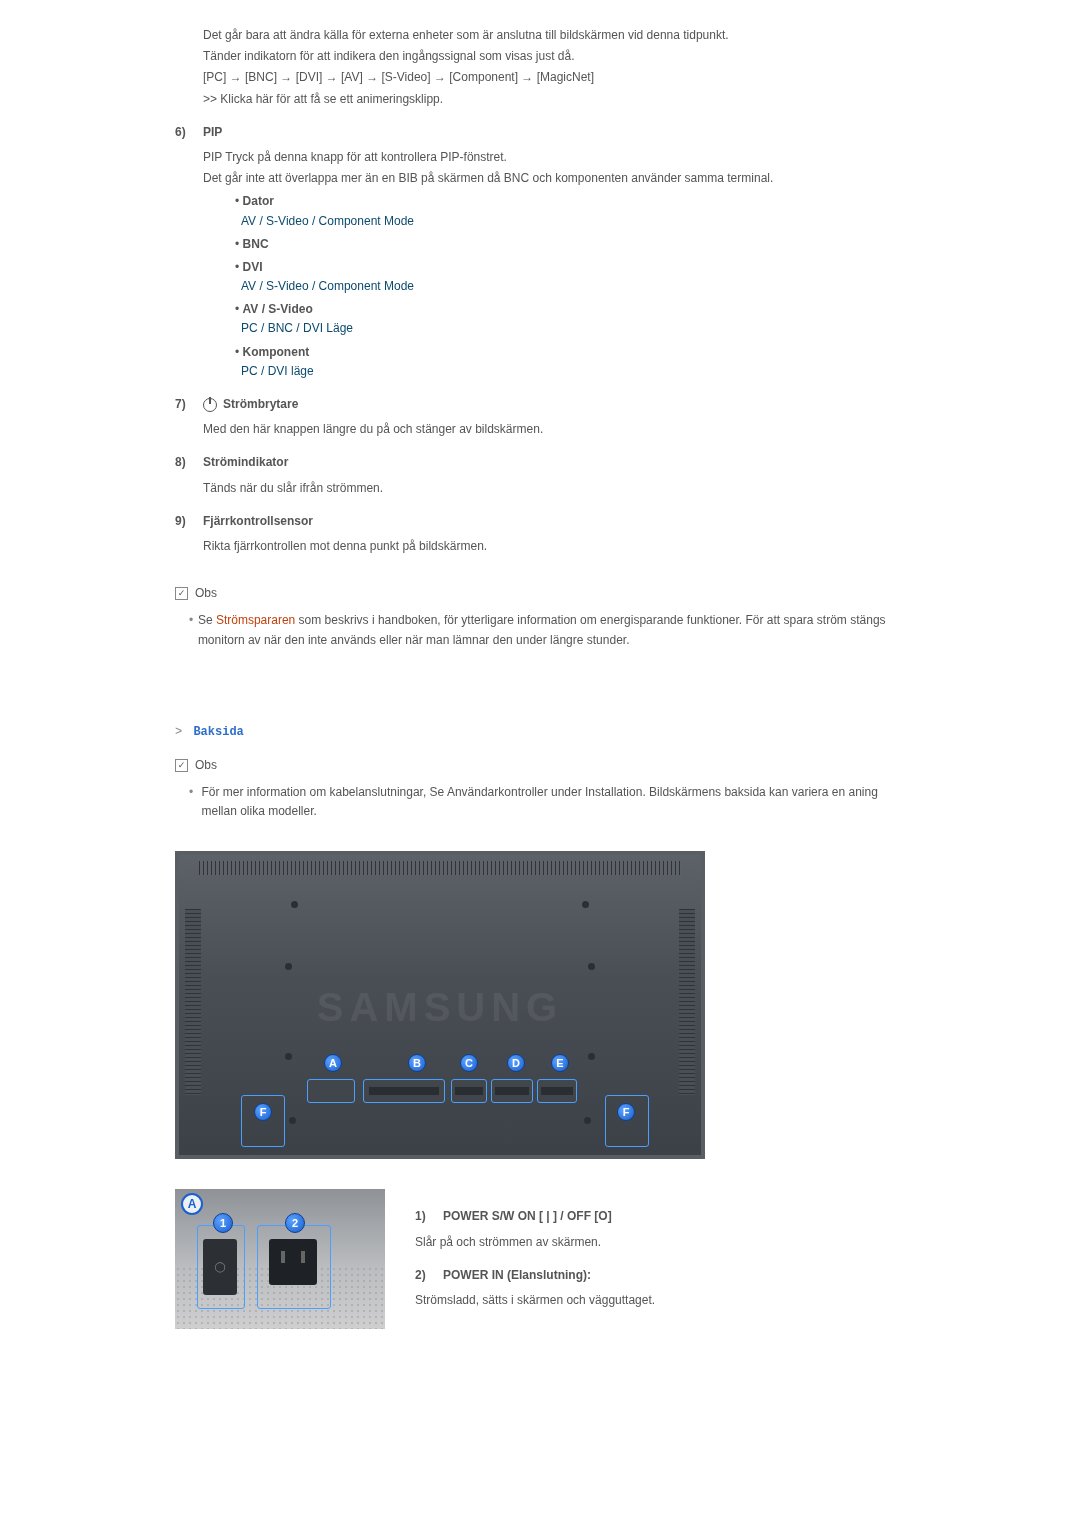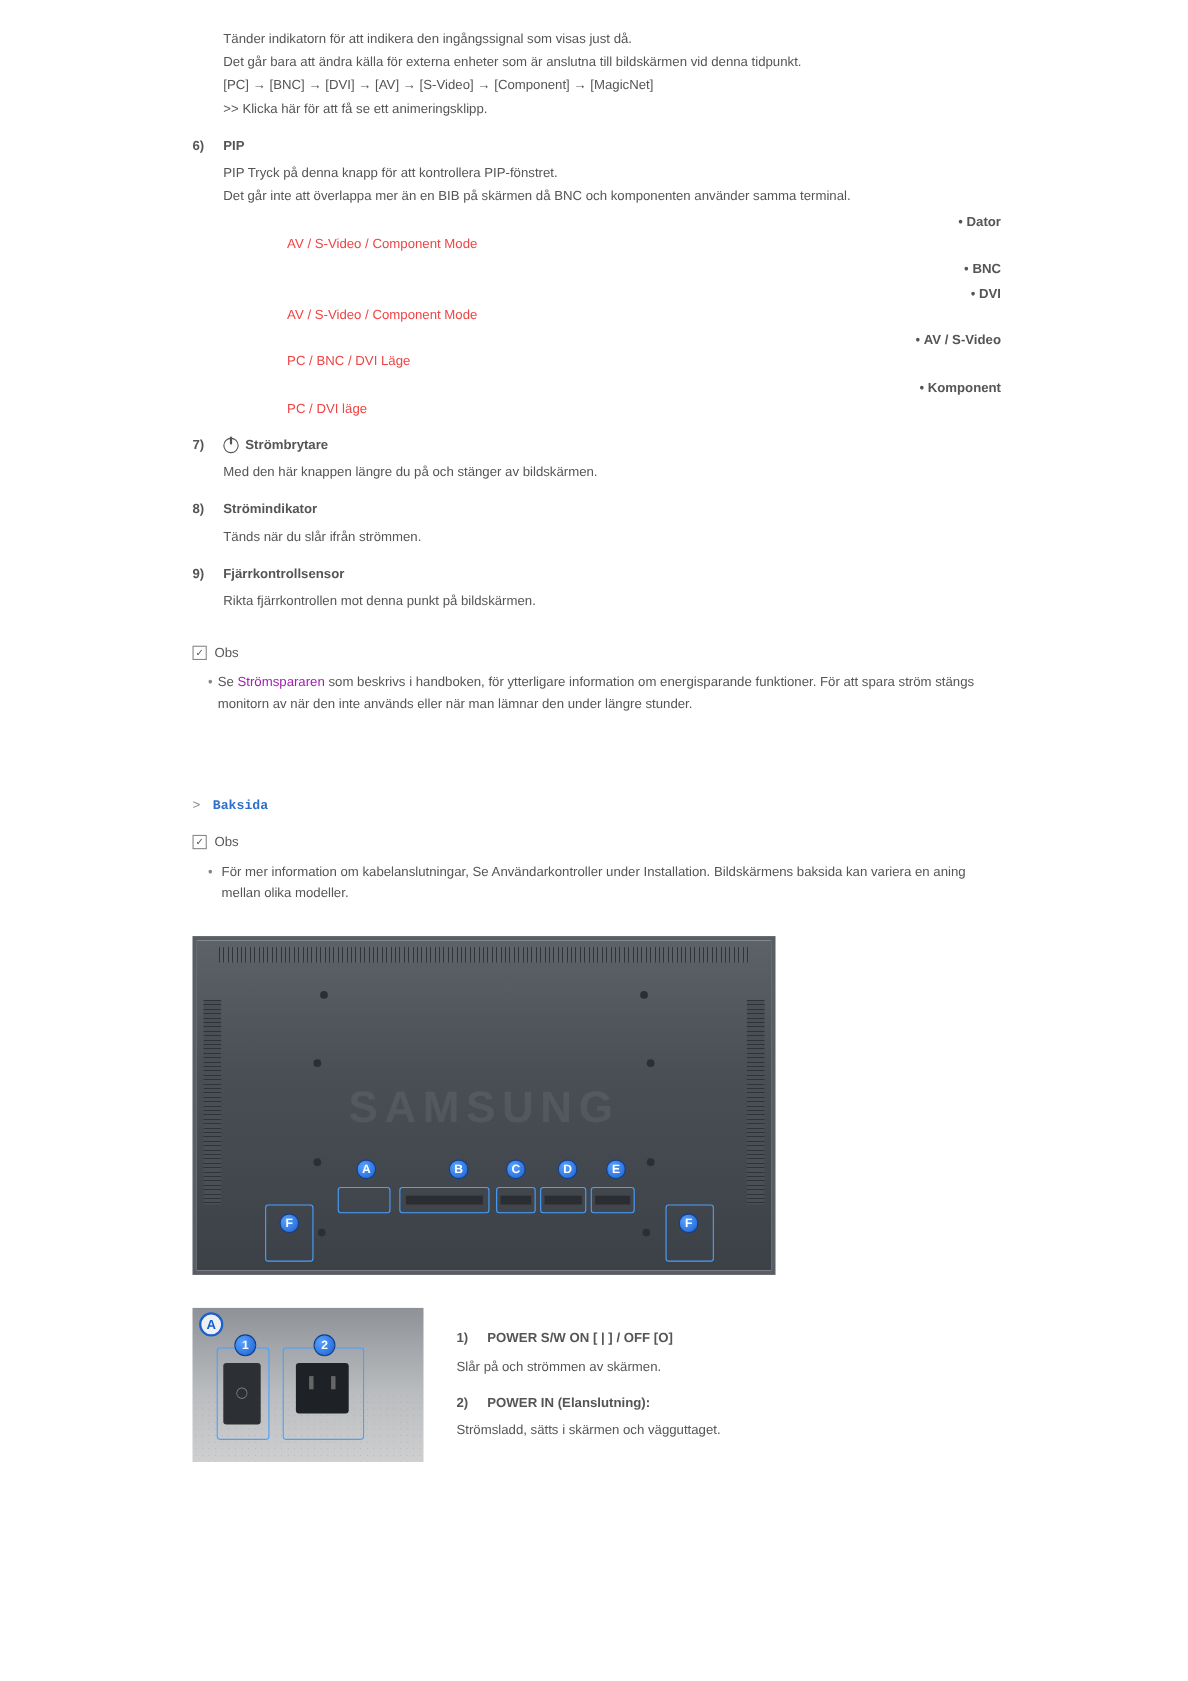--- a/index.html
+++ b/index.html
@@ -35,29 +35,28 @@
     color: #555555;
     display: flex;
     align-items: center;
   }
   .para {
     margin: 2px 0;
   }
   .bullet-row {
     margin-left: 32px;
     margin-top: 4px;
-    text-align: right;
   }
   .bullet-label {
     font-weight: bold;
     color: #555555;
   }
   .bullet-sub {
-    margin-left: 58px;
-    color: #ef4444;
+    margin-left: 38px;
+    color: #0c4a6e;
   }
   .obs-row {
     display: flex;
     align-items: center;
     margin-top: 28px;
     margin-bottom: 8px;
   }
   .obs-icon {
     width: 11px;
     height: 11px;
@@ -73,21 +72,21 @@
   .obs-bullet {
     display: flex;
     margin-left: 14px;
     margin-top: 6px;
   }
   .obs-bullet-dot {
     width: 14px;
     color: #888;
   }
   .link {
-    color: #a21caf;
+    color: #c2410c;
   }
   .section-header {
     color: #2e6fc9;
     font-weight: bold;
     margin-top: 73px;
     margin-bottom: 14px;
     font-family: Liberation Mono, monospace;
   }
   .section-header .arrow {
     color: #888;
@@ -264,22 +263,22 @@
     flex: 1;
     margin-top: 18px;
   }
 </style>
 </head>
 <body>
 
 <div class="page">
 
   <div class="indent">
+    <div class="para">Det går bara att ändra källa för externa enheter som är anslutna till bildskärmen vid denna tidpunkt.</div>
     <div class="para">Tänder indikatorn för att indikera den ingångssignal som visas just då.</div>
-    <div class="para">Det går bara att ändra källa för externa enheter som är anslutna till bildskärmen vid denna tidpunkt.</div>
     <div class="para">[PC] → [BNC] → [DVI] → [AV] → [S-Video] → [Component] → [MagicNet]</div>
     <div class="para">&gt;&gt; Klicka här för att få se ett animeringsklipp.</div>
   </div>
 
   <div class="num-row">
     <div class="num-col">6)</div>
     <div class="title-col">PIP</div>
   </div>
   <div class="indent">
     <div class="para">PIP Tryck på denna knapp för att kontrollera PIP-fönstret.</div>

